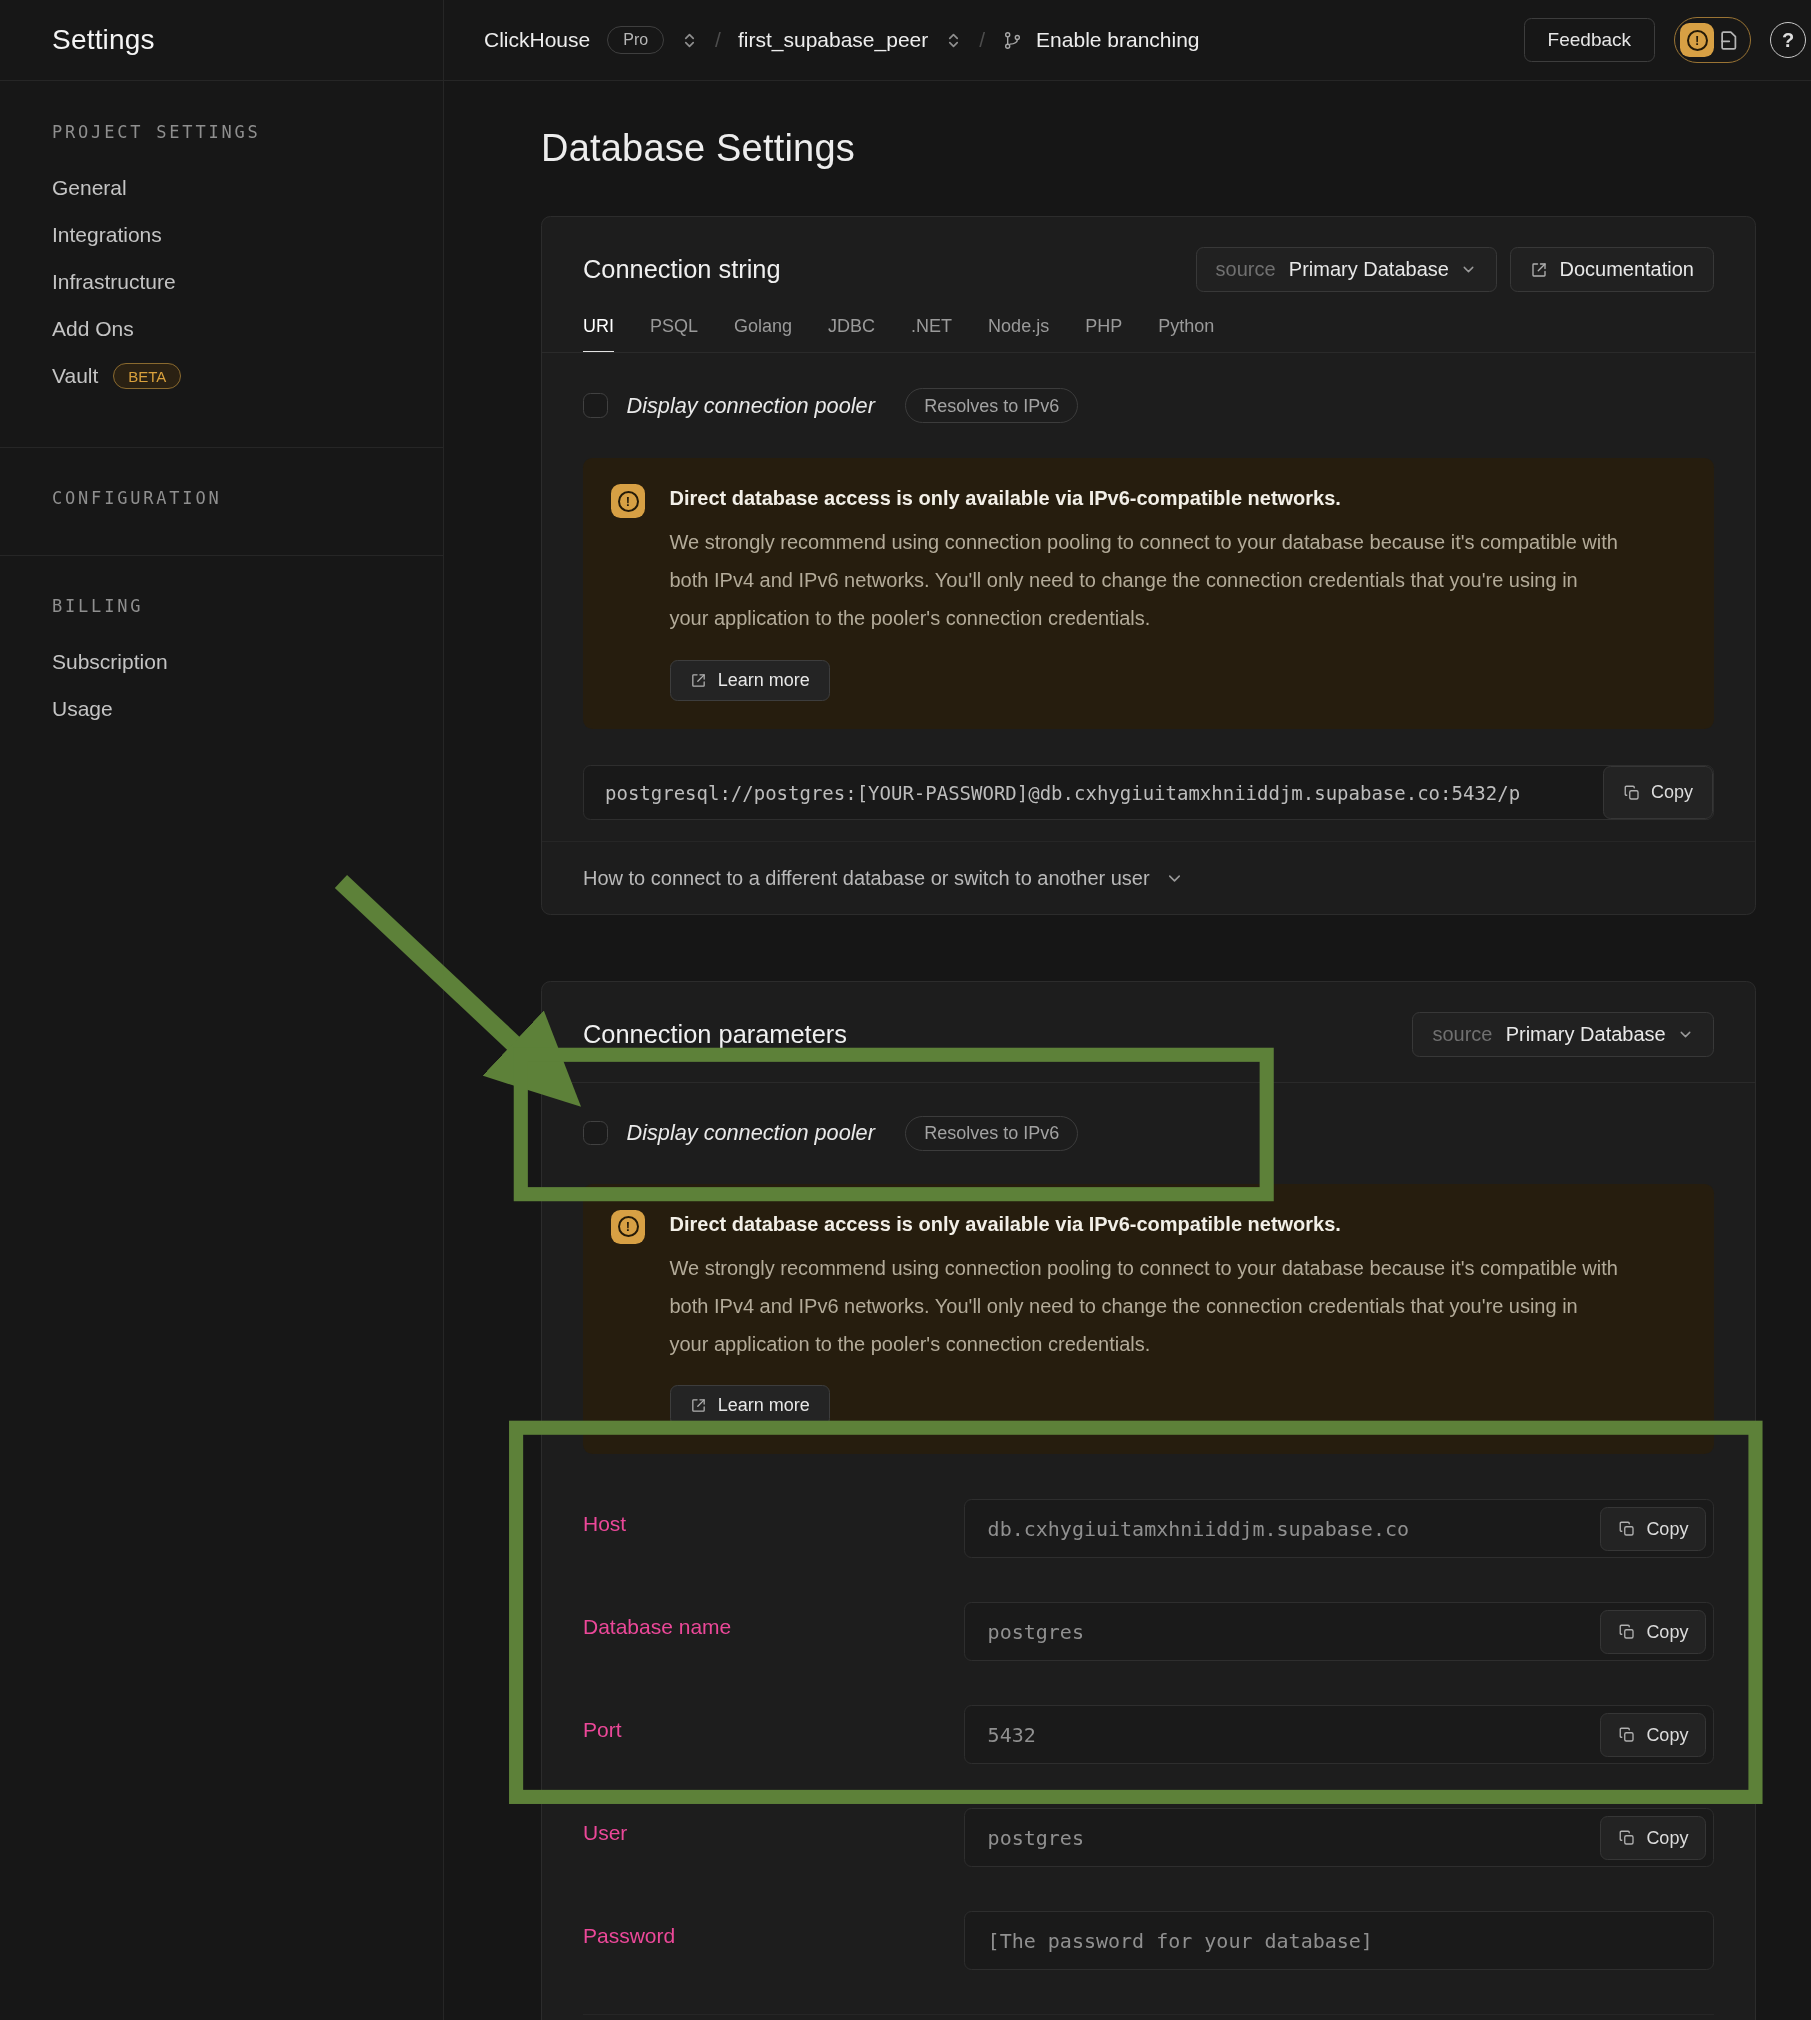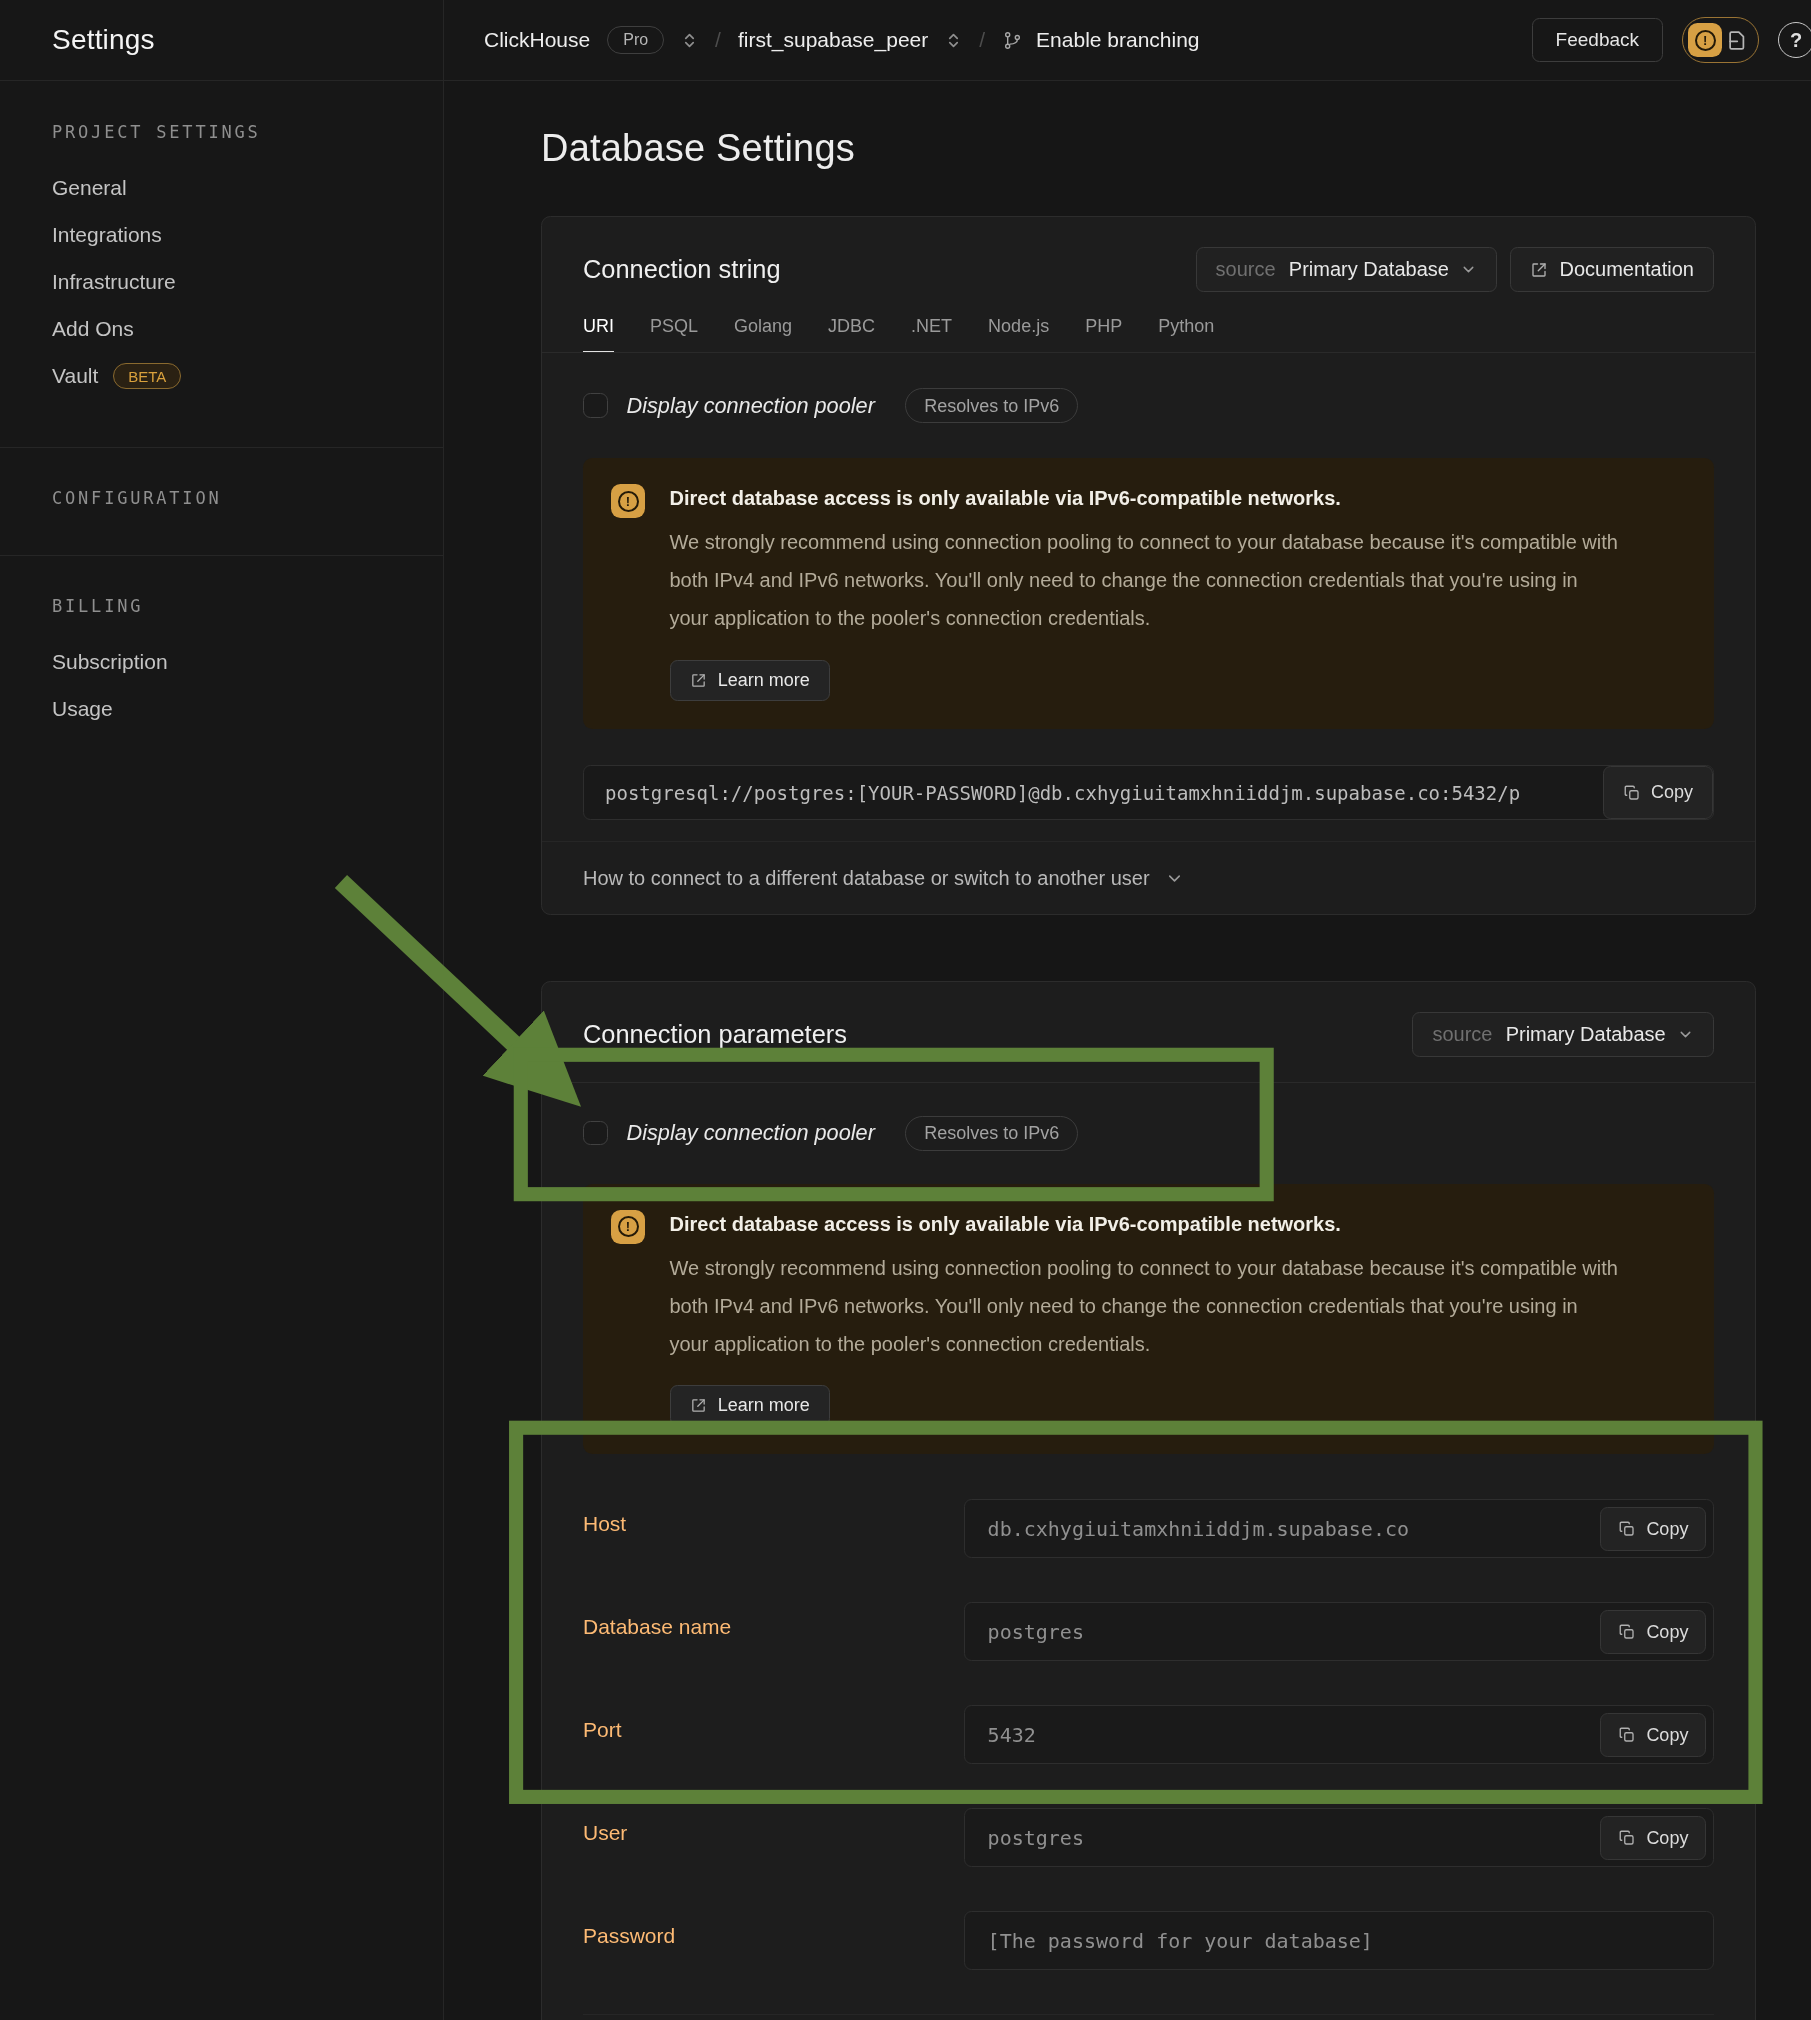--- a/index.html
+++ b/index.html
@@ -15,21 +15,21 @@
   .topbar {
     position:absolute; top:0; left:0; right:0; height:81px;
     border-bottom:0.9px solid #262626; display:flex; align-items:stretch;
     background:#171717; z-index:10; overflow:hidden;
   }
   .topbar-left {
     width:444px; flex:0 0 444px; border-right:0.9px solid #262626;
     display:flex; align-items:center; padding-left:52px;
   }
   .topbar-title { font-size:28px; font-weight:500; color:#f4f4f4; letter-spacing:0.2px; }
-  .topbar-main { flex:1; display:flex; align-items:center; padding:0 13px 0 40px; min-width:0; }
+  .topbar-main { flex:1; display:flex; align-items:center; padding:0 21px 0 40px; min-width:0; }
   .crumbs { display:flex; align-items:center; gap:17px; font-size:21px; color:#ededed; }
   .pill-badge {
     border:0.9px solid #3f3f3f; border-radius:941px; padding:4.7px 15px;
     font-size:16px; color:#b6b6b6; line-height:1;
   }
   .updown-icon { color:#8f8f8f; display:inline-flex; }
   .crumb-sep { color:#4d4d4d; font-size:21px; }
   .branch-item { display:flex; align-items:center; gap:13px; color:#ededed; }
   .branch-icon { color:#a8a8a8; display:inline-flex; }
   .topbar-right { margin-left:auto; display:flex; align-items:center; gap:19px; }
@@ -150,21 +150,21 @@
     background:#232323; border:0.9px solid #363636; border-radius:7.5px;
     padding:0 19px; font-size:18px; color:#dcdcdc; cursor:pointer; font-family:inherit;
   }
   .copy-ic { color:#b0b0b0; display:inline-flex; }
 
   .card-foot { border-top:0.9px solid #262626; padding:24.5px 41px; }
   .expander { display:inline-flex; align-items:center; gap:15px; font-size:20px; color:#b9b9b9; cursor:pointer; }
 
   .fields { margin-top:45px; }
   .field-row { display:flex; align-items:flex-start; margin-bottom:44px; }
-  .field-label { width:381px; flex:0 0 381px; padding-top:13px; font-size:21px; color:#fdba74; }
+  .field-label { width:381px; flex:0 0 381px; padding-top:13px; font-size:21px; color:#ec4899; }
   .field-input {
     position:relative; flex:1; height:59px; background:#1a1a1a;
     border:0.9px solid #2e2e2e; border-radius:7.5px; display:flex; align-items:center;
     padding:0 160px 0 22.6px; overflow:hidden;
   }
   .field-value { font-size:20px; color:#909090; white-space:nowrap; }
   .field-copy {
     position:absolute; right:6.6px; top:6.6px; height:44px;
     display:inline-flex; align-items:center; gap:10.4px;
     background:#232323; border:0.9px solid #363636; border-radius:7.5px;

